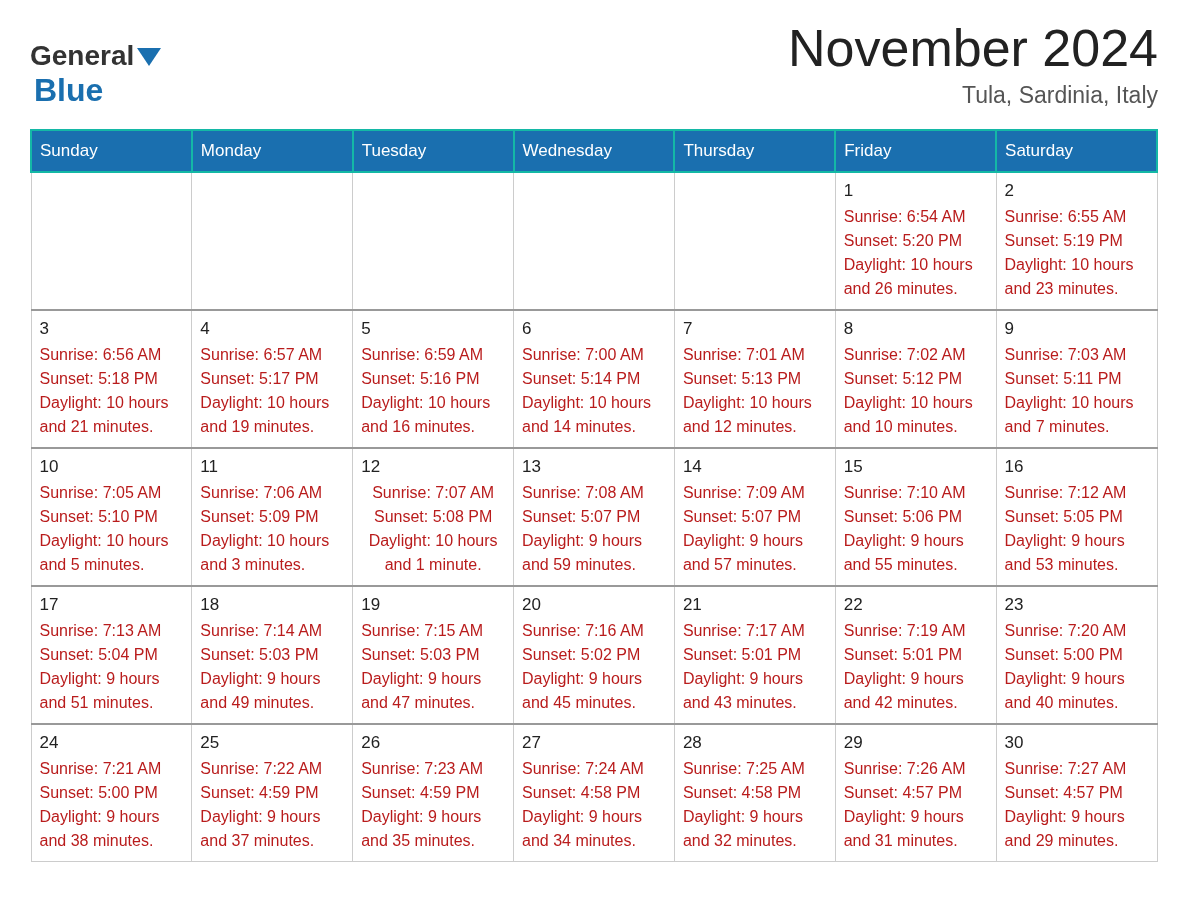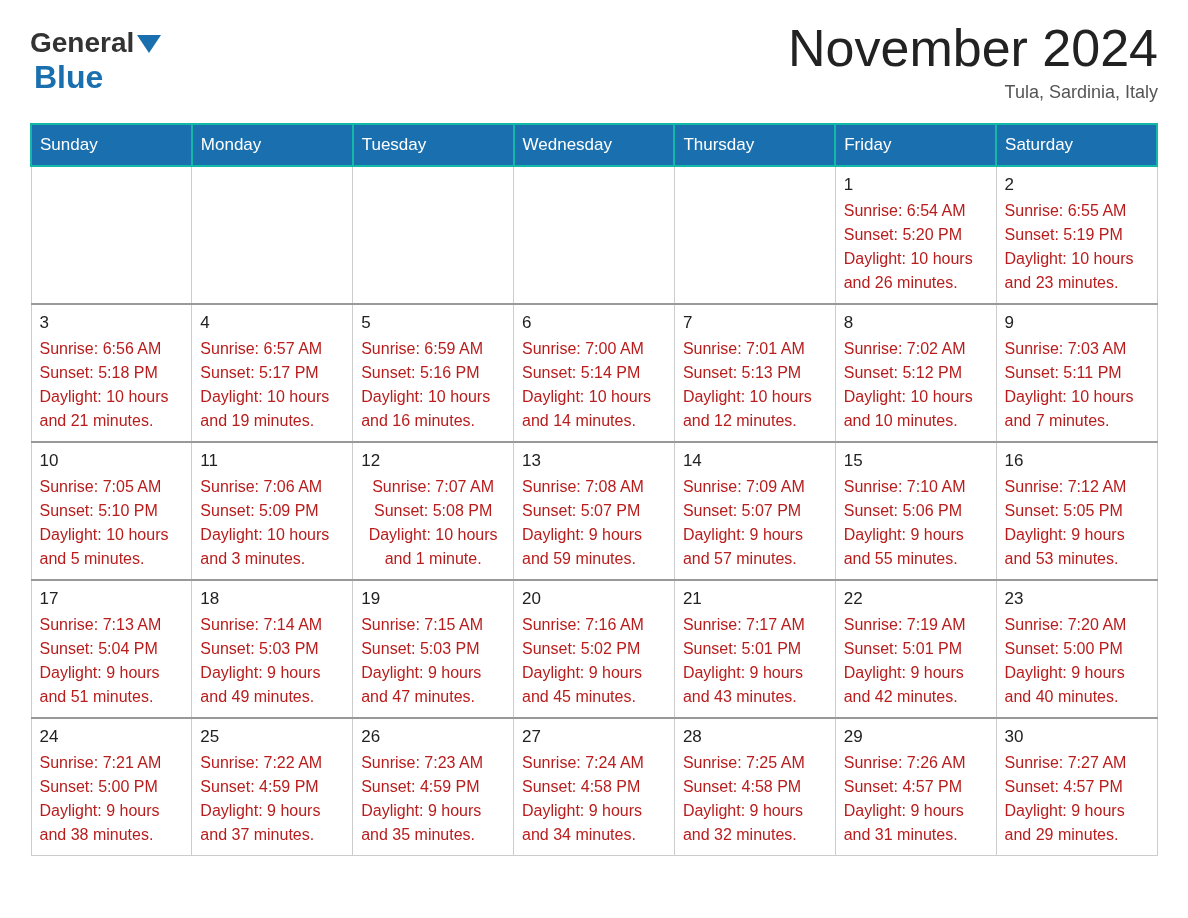--- a/index.html
+++ b/index.html
@@ -7,21 +7,21 @@
       font-family: Arial, sans-serif;
       background: #fff;
       color: #333;
       width: 1188px;
       min-height: 918px;
       padding: 20px 30px;
     }
     .header-area {
       display: flex;
       justify-content: space-between;
-      align-items: center;
+      align-items: flex-end;
       margin-bottom: 20px;
     }
     .logo-area {
       display: flex;
       flex-direction: column;
       align-items: flex-start;
     }
     .logo-text {
       font-size: 28px;
       font-weight: bold;
@@ -48,21 +48,21 @@
     .title-area {
       text-align: right;
     }
     .calendar-title {
       font-size: 52px;
       font-weight: normal;
       color: #222;
       line-height: 1.1;
     }
     .calendar-subtitle {
-      font-size: 18px;
+      font-size: 23px;
       color: #555;
       margin-top: 5px;
     }
     .calendar {
       width: 100%;
       border-collapse: collapse;
       border: 1px solid #aaa;
     }
     .calendar th {
       background: #1a6faf;

